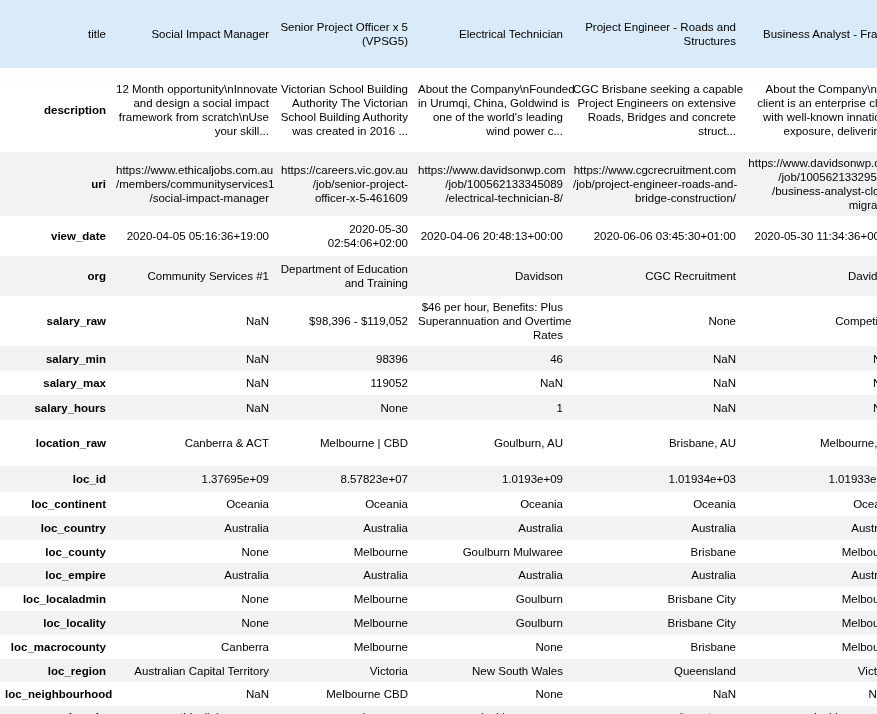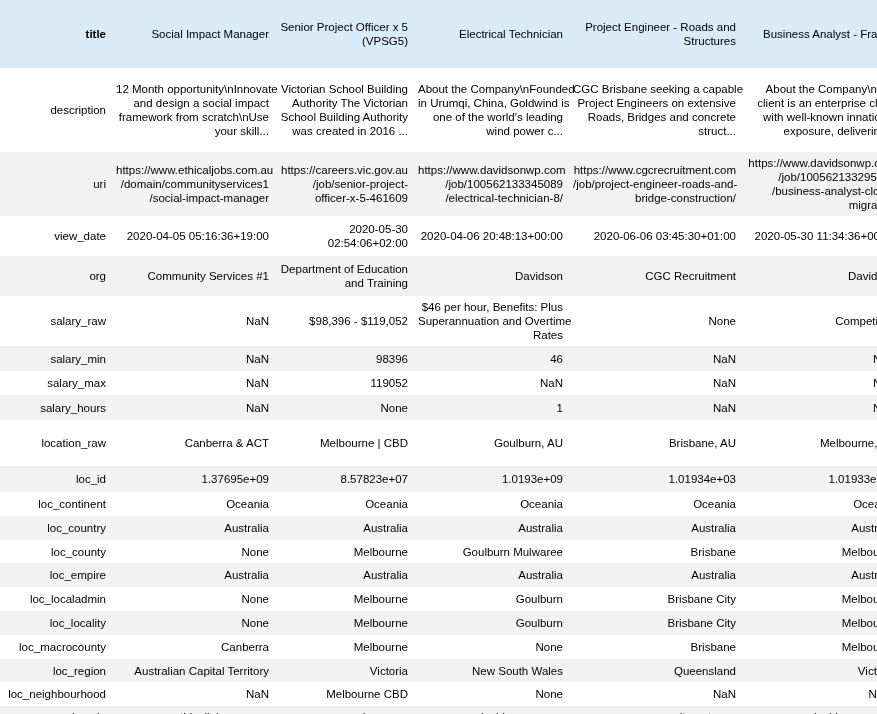--- a/index.html
+++ b/index.html
@@ -25,22 +25,22 @@
     vertical-align: middle;
     white-space: pre;
     overflow: visible;
     border: none;
   }
   table.df thead tr {
     background: var(--header-bg, #d9eaf8);
     height: 68px;
   }
   table.df thead th { font-weight: normal; }
-  table.df thead th.index-head { font-weight: bold; }
-  table.df tbody th { font-weight: normal; }
+  table.df thead th.index-head { font-weight: normal; }
+  table.df tbody th { font-weight: bold; }
   table.df tbody tr { background: #ffffff; }
   table.df tbody tr:nth-child(even) { background: var(--stripe-bg, #f2f2f2); }
 
   tr.row-description { height: 84px; }
   tr.row-uri { height: 56px; }
   tr.row-view_date { height: 40px; }
   tr.row-org { height: 40px; }
   tr.row-salary_raw { height: 44px; }
   tr.row-salary_min { height: 25px; }
   tr.row-salary_max { height: 24px; }
@@ -103,21 +103,21 @@
 Roads, Bridges and concrete
 struct...</td>
           <td>About the Company\nOur
 client is an enterprise client
 with well-known innational
 exposure, delivering...</td>
         </tr>
         <tr class="row-uri">
           <th>uri</th>
           <td>https://www.ethicaljobs.com.au
-/domain/communityservices1
+/members/communityservices1
 /social-impact-manager</td>
           <td>https://careers.vic.gov.au
 /job/senior-project-
 officer-x-5-461609</td>
           <td>https://www.davidsonwp.com
 /job/100562133345089
 /electrical-technician-8/</td>
           <td>https://www.cgcrecruitment.com
 /job/project-engineer-roads-and-
 bridge-construction/</td>

